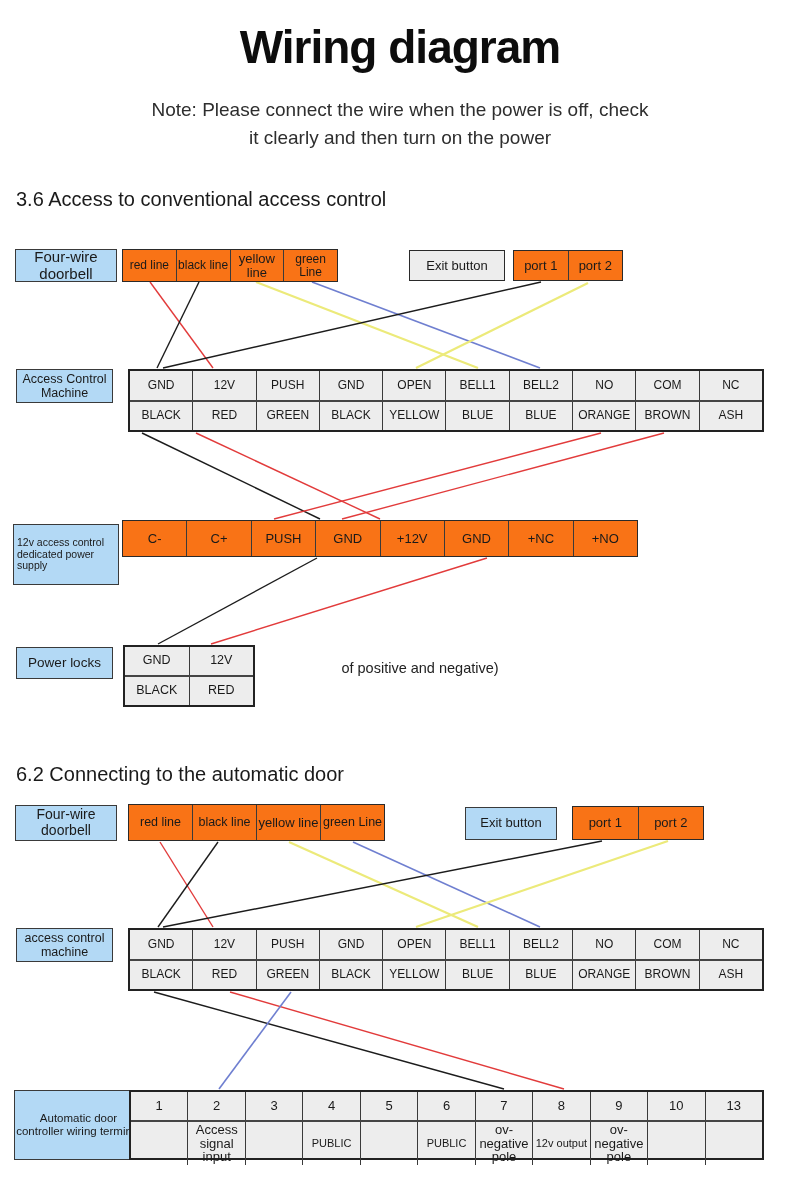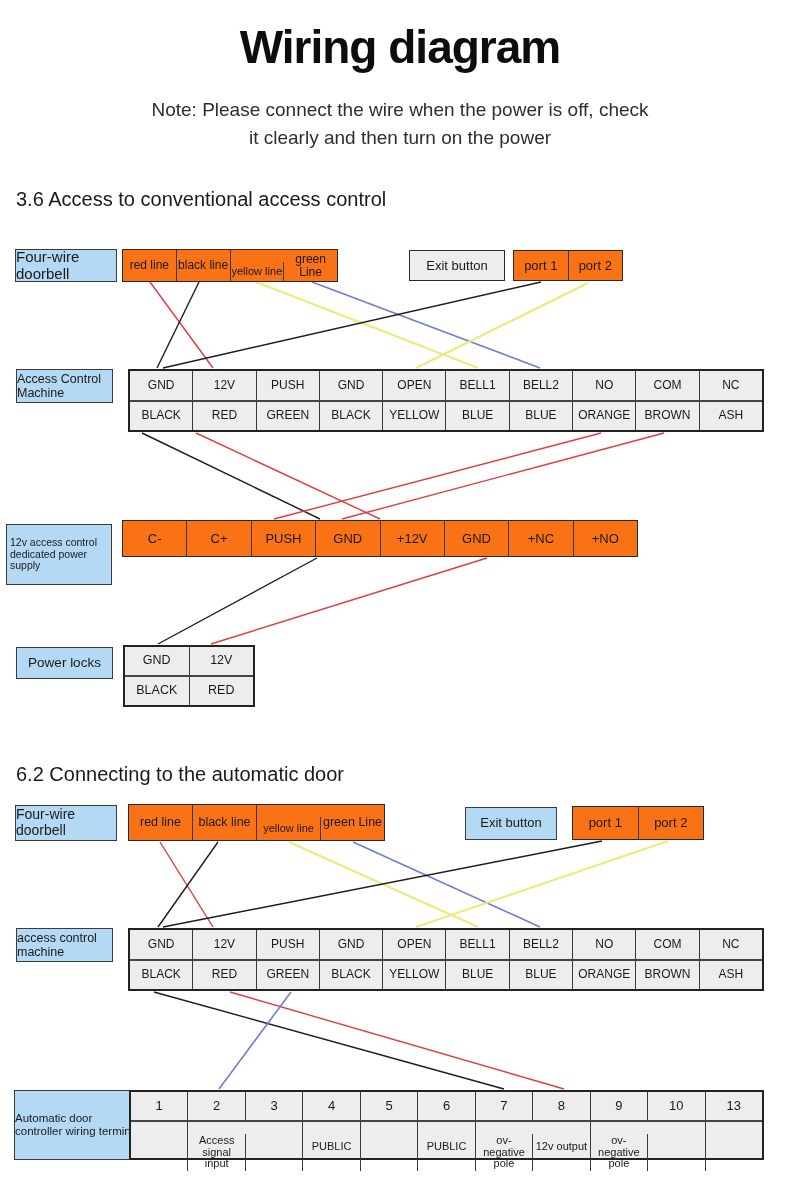--- a/index.html
+++ b/index.html
@@ -4,34 +4,34 @@
 <style>
   html,body{margin:0;padding:0;background:#fff;}
   .page{position:relative;width:800px;height:1193px;background:#fff;overflow:hidden;
         font-family:"Liberation Sans",sans-serif;color:#1a1a1a;}
   .abs{position:absolute;box-sizing:border-box;}
   .title{left:0;top:20px;width:800px;text-align:center;font-size:46px;font-weight:bold;
          letter-spacing:-1px;color:#0d0d0d;}
   .note{left:0;top:96px;width:800px;text-align:center;font-size:19px;line-height:28px;color:#2e2e2e;}
   .heading{font-size:20px;color:#1a1a1a;}
   .bluebox{background:#b3d9f5;border:1.5px solid #3a3a3a;display:flex;align-items:center;
-           justify-content:center;text-align:left;line-height:1.12;z-index:2;}
+           justify-content:center;text-align:center;line-height:1.12;z-index:2;}
   .graybox{background:#ededed;border:1.5px solid #2a2a2a;display:flex;align-items:center;
            justify-content:center;text-align:center;z-index:2;}
   .row-table{display:flex;background:#f97316;border:1.5px solid #2a2a2a;z-index:2;}
   .row-table .cell{flex:1;display:flex;align-items:center;justify-content:center;text-align:center;
            border-right:1.4px solid #3a3a3a;line-height:1.05;padding:1px;}
   .row-table .cell:last-child{border-right:none;}
   .grid-table{display:flex;flex-direction:column;background:#ededed;border:2px solid #222;z-index:2;}
   .grid-table .trow{display:flex;flex:1;}
   .grid-table .trow:first-child{border-bottom:2px solid #444;}
   .grid-table .cell{flex:1;display:flex;align-items:center;justify-content:center;text-align:center;
            border-right:1.4px solid #3a3a3a;line-height:1.05;padding:1px;}
   .grid-table .cell:last-child{border-right:none;}
-  .cell.tiny{font-size:11px;margin-top:12px;}
+  .cell.tiny{font-size:13px;}
   #wires{position:absolute;left:0;top:0;z-index:1;}
   .locknote{font-size:14.5px;line-height:16px;text-align:center;color:#222;z-index:2;}
 </style>
 </head>
 <body>
 
 <div class="page">
 
   <svg id="wires" width="800" height="1193" viewBox="0 0 800 1193">
       <line x1="150" y1="282" x2="213" y2="368" stroke="#e23b3b" stroke-width="1.4"></line>
@@ -103,21 +103,21 @@
         <div class="cell">BLACK</div>
         <div class="cell">YELLOW</div>
         <div class="cell">BLUE</div>
         <div class="cell">BLUE</div>
         <div class="cell">ORANGE</div>
         <div class="cell">BROWN</div>
         <div class="cell">ASH</div>
       </div>
   </div>
 
-  <div class="abs bluebox" style="left:6px;top:524px;width:106px;height:61px;font-size:10.5px;justify-content:flex-start;text-align:left;padding:2px 3px;">12v access control dedicated power supply</div>
+  <div class="abs bluebox" style="left:13px;top:524px;width:106px;height:61px;font-size:10.5px;justify-content:flex-start;text-align:left;padding:2px 3px;">12v access control dedicated power supply</div>
 
   <div class="abs row-table" style="left:122px;top:520px;width:516px;height:37px;font-size:13px;">
       <div class="cell">C-</div>
       <div class="cell">C+</div>
       <div class="cell">PUSH</div>
       <div class="cell">GND</div>
       <div class="cell">+12V</div>
       <div class="cell">GND</div>
       <div class="cell">+NC</div>
       <div class="cell">+NO</div>
@@ -130,20 +130,21 @@
         <div class="cell">GND</div>
         <div class="cell">12V</div>
       </div>
     <div class="trow">
         <div class="cell">BLACK</div>
         <div class="cell">RED</div>
       </div>
   </div>
 
   <div class="abs locknote" style="left:258px;top:660px;width:324px;">
+    <div>of positive and negative)</div>
   </div>
 
   <div class="abs heading" style="left:16px;top:763px;">6.2 Connecting to the automatic door</div>
 
   <div class="abs bluebox" style="left:15px;top:805px;width:102px;height:36px;font-size:14px;">Four-wire doorbell</div>
 
   <div class="abs row-table" style="left:128px;top:804px;width:257px;height:37px;font-size:12.5px;">
       <div class="cell">red line</div>
       <div class="cell">black line</div>
       <div class="cell tiny">yellow line</div>

